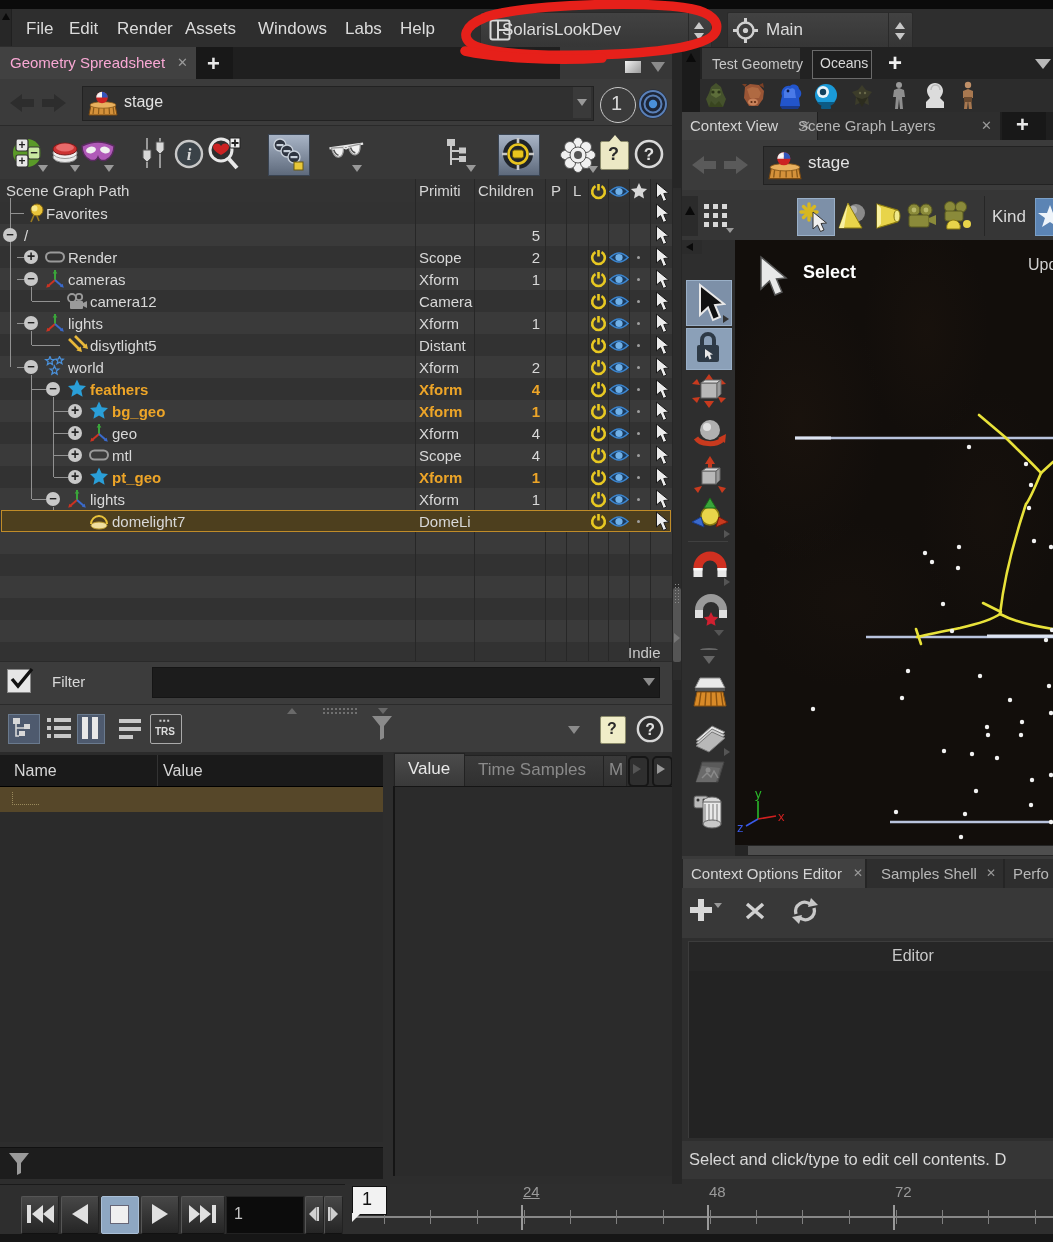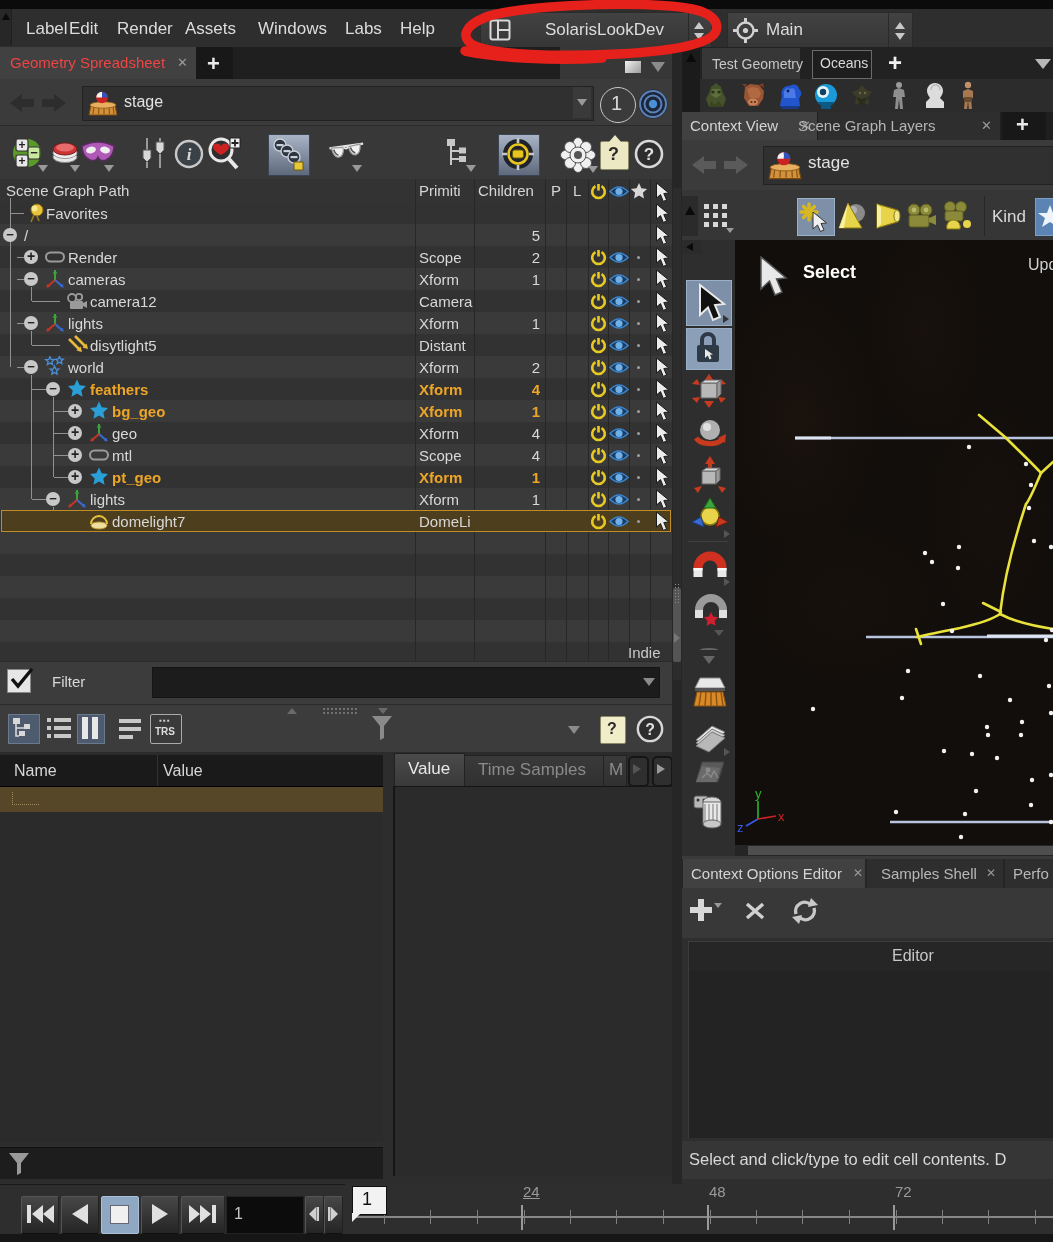--- a/index.html
+++ b/index.html
@@ -10,36 +10,36 @@
 .txt{color:#d6d6d6;font-size:15px;white-space:nowrap;}
 svg{display:block;}
 </style>
 </head>
 <body>
 
 <div class="a" style="left:0;top:0;width:1053px;height:9px;background:#0b0b0b;"></div>
 <div class="a" style="left:0;top:9px;width:1053px;height:38px;background:#2e2e2e;border-bottom:1px solid #1d1d1d;"></div>
 <div class="a" style="left:0;top:9px;width:11px;height:37px;background:#272727;border-right:1px solid #202020;"></div>
 <div class="a" style="left:2px;top:13px;width:0;height:0;border-left:4px solid transparent;border-right:4px solid transparent;border-bottom:7px solid #0a0a0a;"></div>
-<div class="a txt" style="left:26px;top:19px;font-size:17px;color:#dcdcdc;">Label</div>
+<div class="a txt" style="left:26px;top:19px;font-size:17px;color:#dcdcdc;">File</div>
 <div class="a txt" style="left:69px;top:19px;font-size:17px;color:#dcdcdc;">Edit</div>
 <div class="a txt" style="left:117px;top:19px;font-size:17px;color:#dcdcdc;">Render</div>
 <div class="a txt" style="left:185px;top:19px;font-size:17px;color:#dcdcdc;">Assets</div>
 <div class="a txt" style="left:258px;top:19px;font-size:17px;color:#dcdcdc;">Windows</div>
 <div class="a txt" style="left:345px;top:19px;font-size:17px;color:#dcdcdc;">Labs</div>
 <div class="a txt" style="left:400px;top:19px;font-size:17px;color:#dcdcdc;">Help</div>
 
 <div class="a" style="left:480px;top:12px;width:230px;height:37px;background:linear-gradient(#424242,#353535);border:1px solid #2a2a2a;border-radius:2px;"></div>
 <div class="a" style="left:688px;top:13px;width:1px;height:35px;background:#2a2a2a;"></div>
 <svg class="a" style="left:489px;top:19px;" width="22" height="22" viewBox="0 0 22 22">
   <rect x="1.5" y="1.5" width="19" height="19" rx="2" fill="none" stroke="#d8d8d8" stroke-width="2"></rect>
   <line x1="9" y1="2" x2="9" y2="20" stroke="#d8d8d8" stroke-width="2"></line>
   <line x1="9" y1="11" x2="20" y2="11" stroke="#d8d8d8" stroke-width="2"></line>
 </svg>
-<div class="a txt" style="left:545px;top:20px;font-size:17px;color:#dcdcdc;">SolarisLookDev</div>
+<div class="a txt" style="left:502px;top:20px;font-size:17px;color:#dcdcdc;">SolarisLookDev</div>
 <svg class="a" style="left:692px;top:21px;" width="14" height="20" viewBox="0 0 14 20">
   <polygon points="7,1 12,8 2,8" fill="#c8c8c8"></polygon>
   <polygon points="7,19 12,12 2,12" fill="#c8c8c8"></polygon>
 </svg>
 
 <div class="a" style="left:727px;top:12px;width:184px;height:37px;background:linear-gradient(#424242,#353535);border:1px solid #2a2a2a;border-radius:2px;"></div>
 <div class="a" style="left:888px;top:13px;width:1px;height:35px;background:#2a2a2a;"></div>
 <svg class="a" style="left:733px;top:18px;" width="25" height="25" viewBox="0 0 25 25">
   <circle cx="12.5" cy="12.5" r="8" fill="none" stroke="#d0d0d0" stroke-width="2.4"></circle>
   <circle cx="12.5" cy="12.5" r="2.6" fill="#d0d0d0"></circle>
@@ -50,21 +50,21 @@
 </svg>
 <div class="a txt" style="left:766px;top:20px;font-size:17px;color:#dcdcdc;">Main</div>
 <svg class="a" style="left:893px;top:21px;" width="14" height="20" viewBox="0 0 14 20">
   <polygon points="7,1 12,8 2,8" fill="#c8c8c8"></polygon>
   <polygon points="7,19 12,12 2,12" fill="#c8c8c8"></polygon>
 </svg>
 
 <div class="a" style="left:0;top:47px;width:672px;height:32px;background:#1f1f1f;"></div>
 <div class="a" style="left:560px;top:47px;width:112px;height:32px;background:#373737;"></div>
 <div class="a" style="left:0;top:47px;width:196px;height:32px;background:#414141;"></div>
-<div class="a txt" style="left:10px;top:54px;color:#ef4444;">Geometry Spreadsheet</div>
+<div class="a txt" style="left:10px;top:54px;color:#f9a8d4;">Geometry Spreadsheet</div>
 <div class="a txt" style="left:177px;top:55px;color:#9a9a9a;font-size:13px;">✕</div>
 <div class="a" style="left:196px;top:47px;width:37px;height:32px;background:#181818;"></div>
 <div class="a txt" style="left:207px;top:51px;color:#e8e8e8;font-size:22px;font-weight:bold;">+</div>
 <div class="a" style="left:625px;top:61px;width:16px;height:12px;background:linear-gradient(135deg,#f2f2f2,#9a9a9a);"></div>
 <div class="a" style="left:651px;top:62px;width:0;height:0;border-left:7px solid transparent;border-right:7px solid transparent;border-top:10px solid #8b8b8b;"></div>
 
 <div class="a" style="left:0;top:79px;width:672px;height:46px;background:#3b3b3b;"></div>
 <svg class="a" style="left:8px;top:90px;" width="62" height="26" viewBox="0 0 62 26">
   <path d="M14,4 L14,9 L26,9 L26,17 L14,17 L14,22 L2,13 Z" fill="#2d2d2d"></path>
   <path d="M46,4 L46,9 L34,9 L34,17 L46,17 L46,22 L58,13 Z" fill="#2d2d2d"></path>

